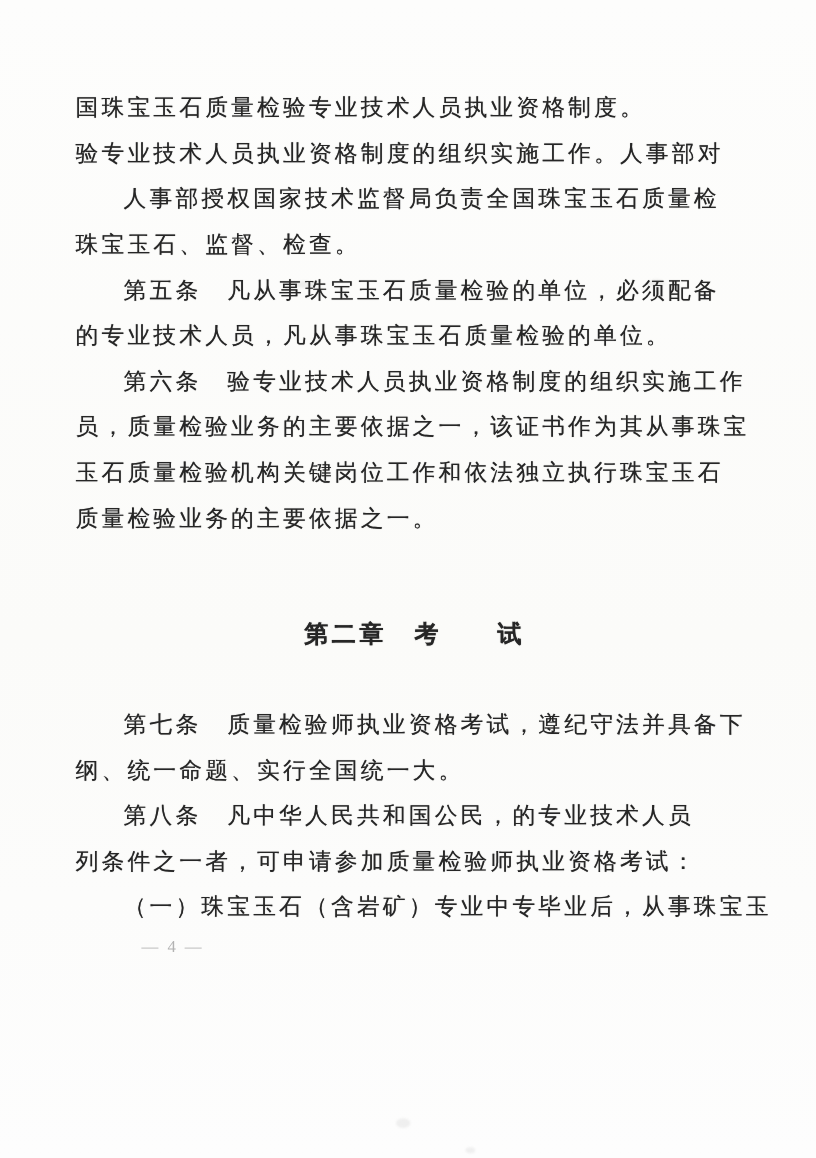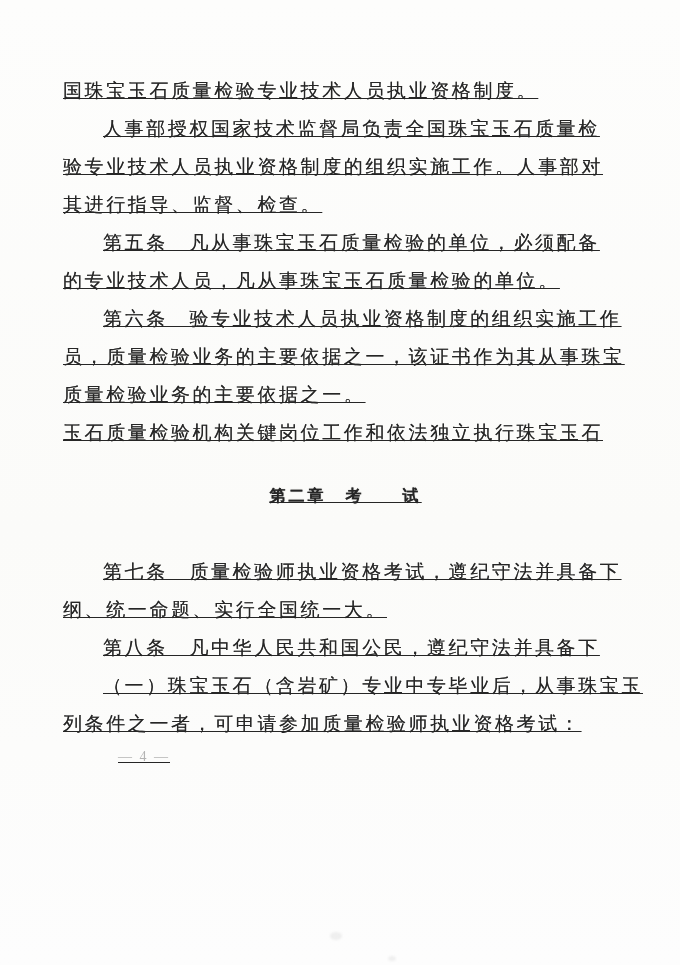--- a/index.html
+++ b/index.html
@@ -16,39 +16,38 @@
     font-family: "Liberation Serif", "DejaVu Serif", serif;
   }
   .text-column {
     position: absolute;
     top: 72px;
     left: 0;
     right: 0;
     padding-left: 63px;
     padding-right: 3px;
     color: #262626;
-    text-decoration: underline;
   }
   .line {
     height: 38px;
     line-height: 38px;
     font-size: 19px;
     letter-spacing: 2.6px;
     white-space: nowrap;
     text-shadow: 0 0 0.6px rgba(35,35,35,0.65);
   }
   .line.indent {
     padding-left: 40px;
   }
   .heading {
     height: 38px;
     line-height: 38px;
-    margin-top: 25px;
+    margin-top: 58px;
     margin-bottom: 38px;
-    font-size: 16px;
+    font-size: 20px;
     font-weight: bold;
     letter-spacing: 3px;
     text-align: center;
     padding-right: 49px; 
     text-shadow: 0 0 0.7px rgba(25,25,25,0.8);
   }
   .page-number {
     margin-top: 4px;
     height: 20px;
     line-height: 20px;
@@ -68,34 +67,34 @@
   .speck.s3 { left: 330px; top: 932px; width: 12px; height: 8px; }
   .speck.s4 { left: 388px; top: 956px; width: 8px; height: 5px; }
 </style>
 </head>
 <body>
 
 <div class="page">
   <div class="text-column">
 
   <div class="line">国珠宝玉石质量检验专业技术人员执业资格制度。</div>
+      <div class="line">验专业技术人员执业资格制度的组织实施工作。人事部对</div>
       <div class="line indent">人事部授权国家技术监督局负责全国珠宝玉石质量检</div>
-      <div class="line">验专业技术人员执业资格制度的组织实施工作。人事部对</div>
-      <div class="line">其进行指导、监督、检查。</div>
+      <div class="line">珠宝玉石、监督、检查。</div>
       <div class="line indent">第五条　凡从事珠宝玉石质量检验的单位，必须配备</div>
       <div class="line">的专业技术人员，凡从事珠宝玉石质量检验的单位。</div>
       <div class="line indent">第六条　验专业技术人员执业资格制度的组织实施工作</div>
       <div class="line">员，质量检验业务的主要依据之一，该证书作为其从事珠宝</div>
+      <div class="line">玉石质量检验机构关键岗位工作和依法独立执行珠宝玉石</div>
       <div class="line">质量检验业务的主要依据之一。</div>
-      <div class="line">玉石质量检验机构关键岗位工作和依法独立执行珠宝玉石</div>
       <div class="heading">第二章　考　　试</div>
       <div class="line indent">第七条　质量检验师执业资格考试，遵纪守法并具备下</div>
       <div class="line">纲、统一命题、实行全国统一大。</div>
-      <div class="line indent">第八条　凡中华人民共和国公民，遵纪守法并具备下</div>
+      <div class="line indent">第八条　凡中华人民共和国公民，的专业技术人员</div>
+      <div class="line">列条件之一者，可申请参加质量检验师执业资格考试：</div>
       <div class="line indent">（一）珠宝玉石（含岩矿）专业中专毕业后，从事珠宝玉</div>
-      <div class="line">列条件之一者，可申请参加质量检验师执业资格考试：</div>
       <div class="page-number">— 4 —</div>
     </div>
   <div class="speck s1"></div>
   <div class="speck s2"></div>
   <div class="speck s3"></div>
   <div class="speck s4"></div>
 </div>
 
 </body></html>

